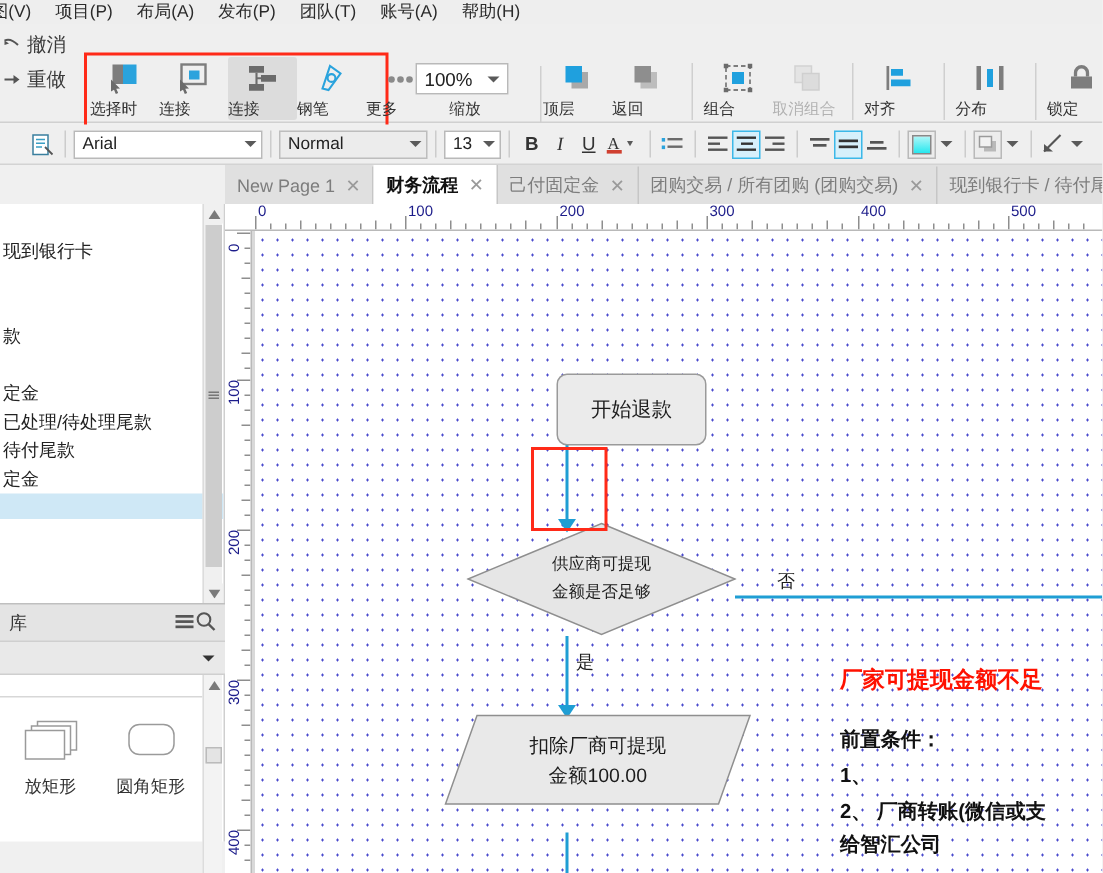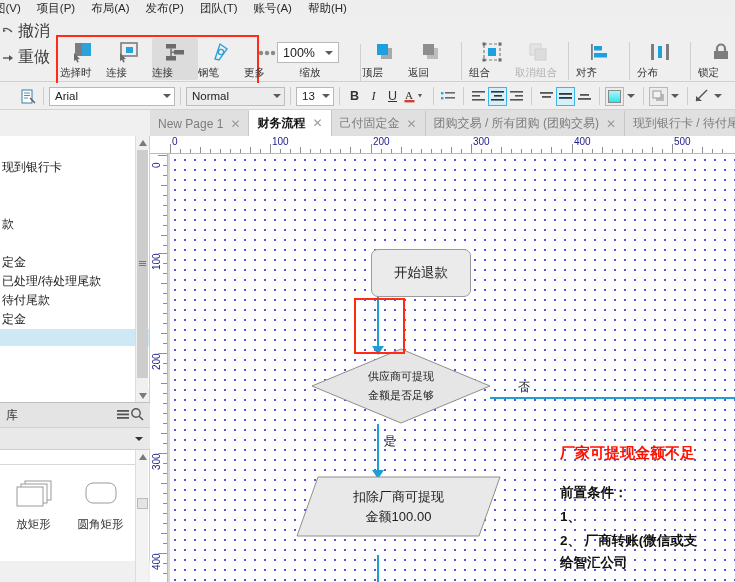--- a/index.html
+++ b/index.html
@@ -24,21 +24,21 @@
 
   
   .ribbon{
     position:absolute; left:0; top:16px; width:735px; height:66px;
     background:#efefef; border-bottom:1px solid #d0d0d0;
   }
   .undo-col{
     position:absolute; left:2px; top:5px; width:50px;
     display:flex; flex-direction:column; gap:5px;
   }
-  .undo-row{ display:flex; align-items:center; gap:4px; font-size:16px; color:#3a3a3a; }
+  .undo-row{ display:flex; align-items:center; gap:4px; font-size:13px; color:#3a3a3a; }
   .undo-row .ar{ width:12px; height:12px; display:inline-block; position:relative; }
   .undo-row .ar svg{ display:block; }
 
   .redbox{
     position:absolute; left:56px; top:19px; width:203px; height:51px;
     border:2px solid #ff2a18; pointer-events:none;
   }
 
   .tgroup{ position:absolute; top:22px; display:flex; align-items:flex-start; }
   .tbtn{

